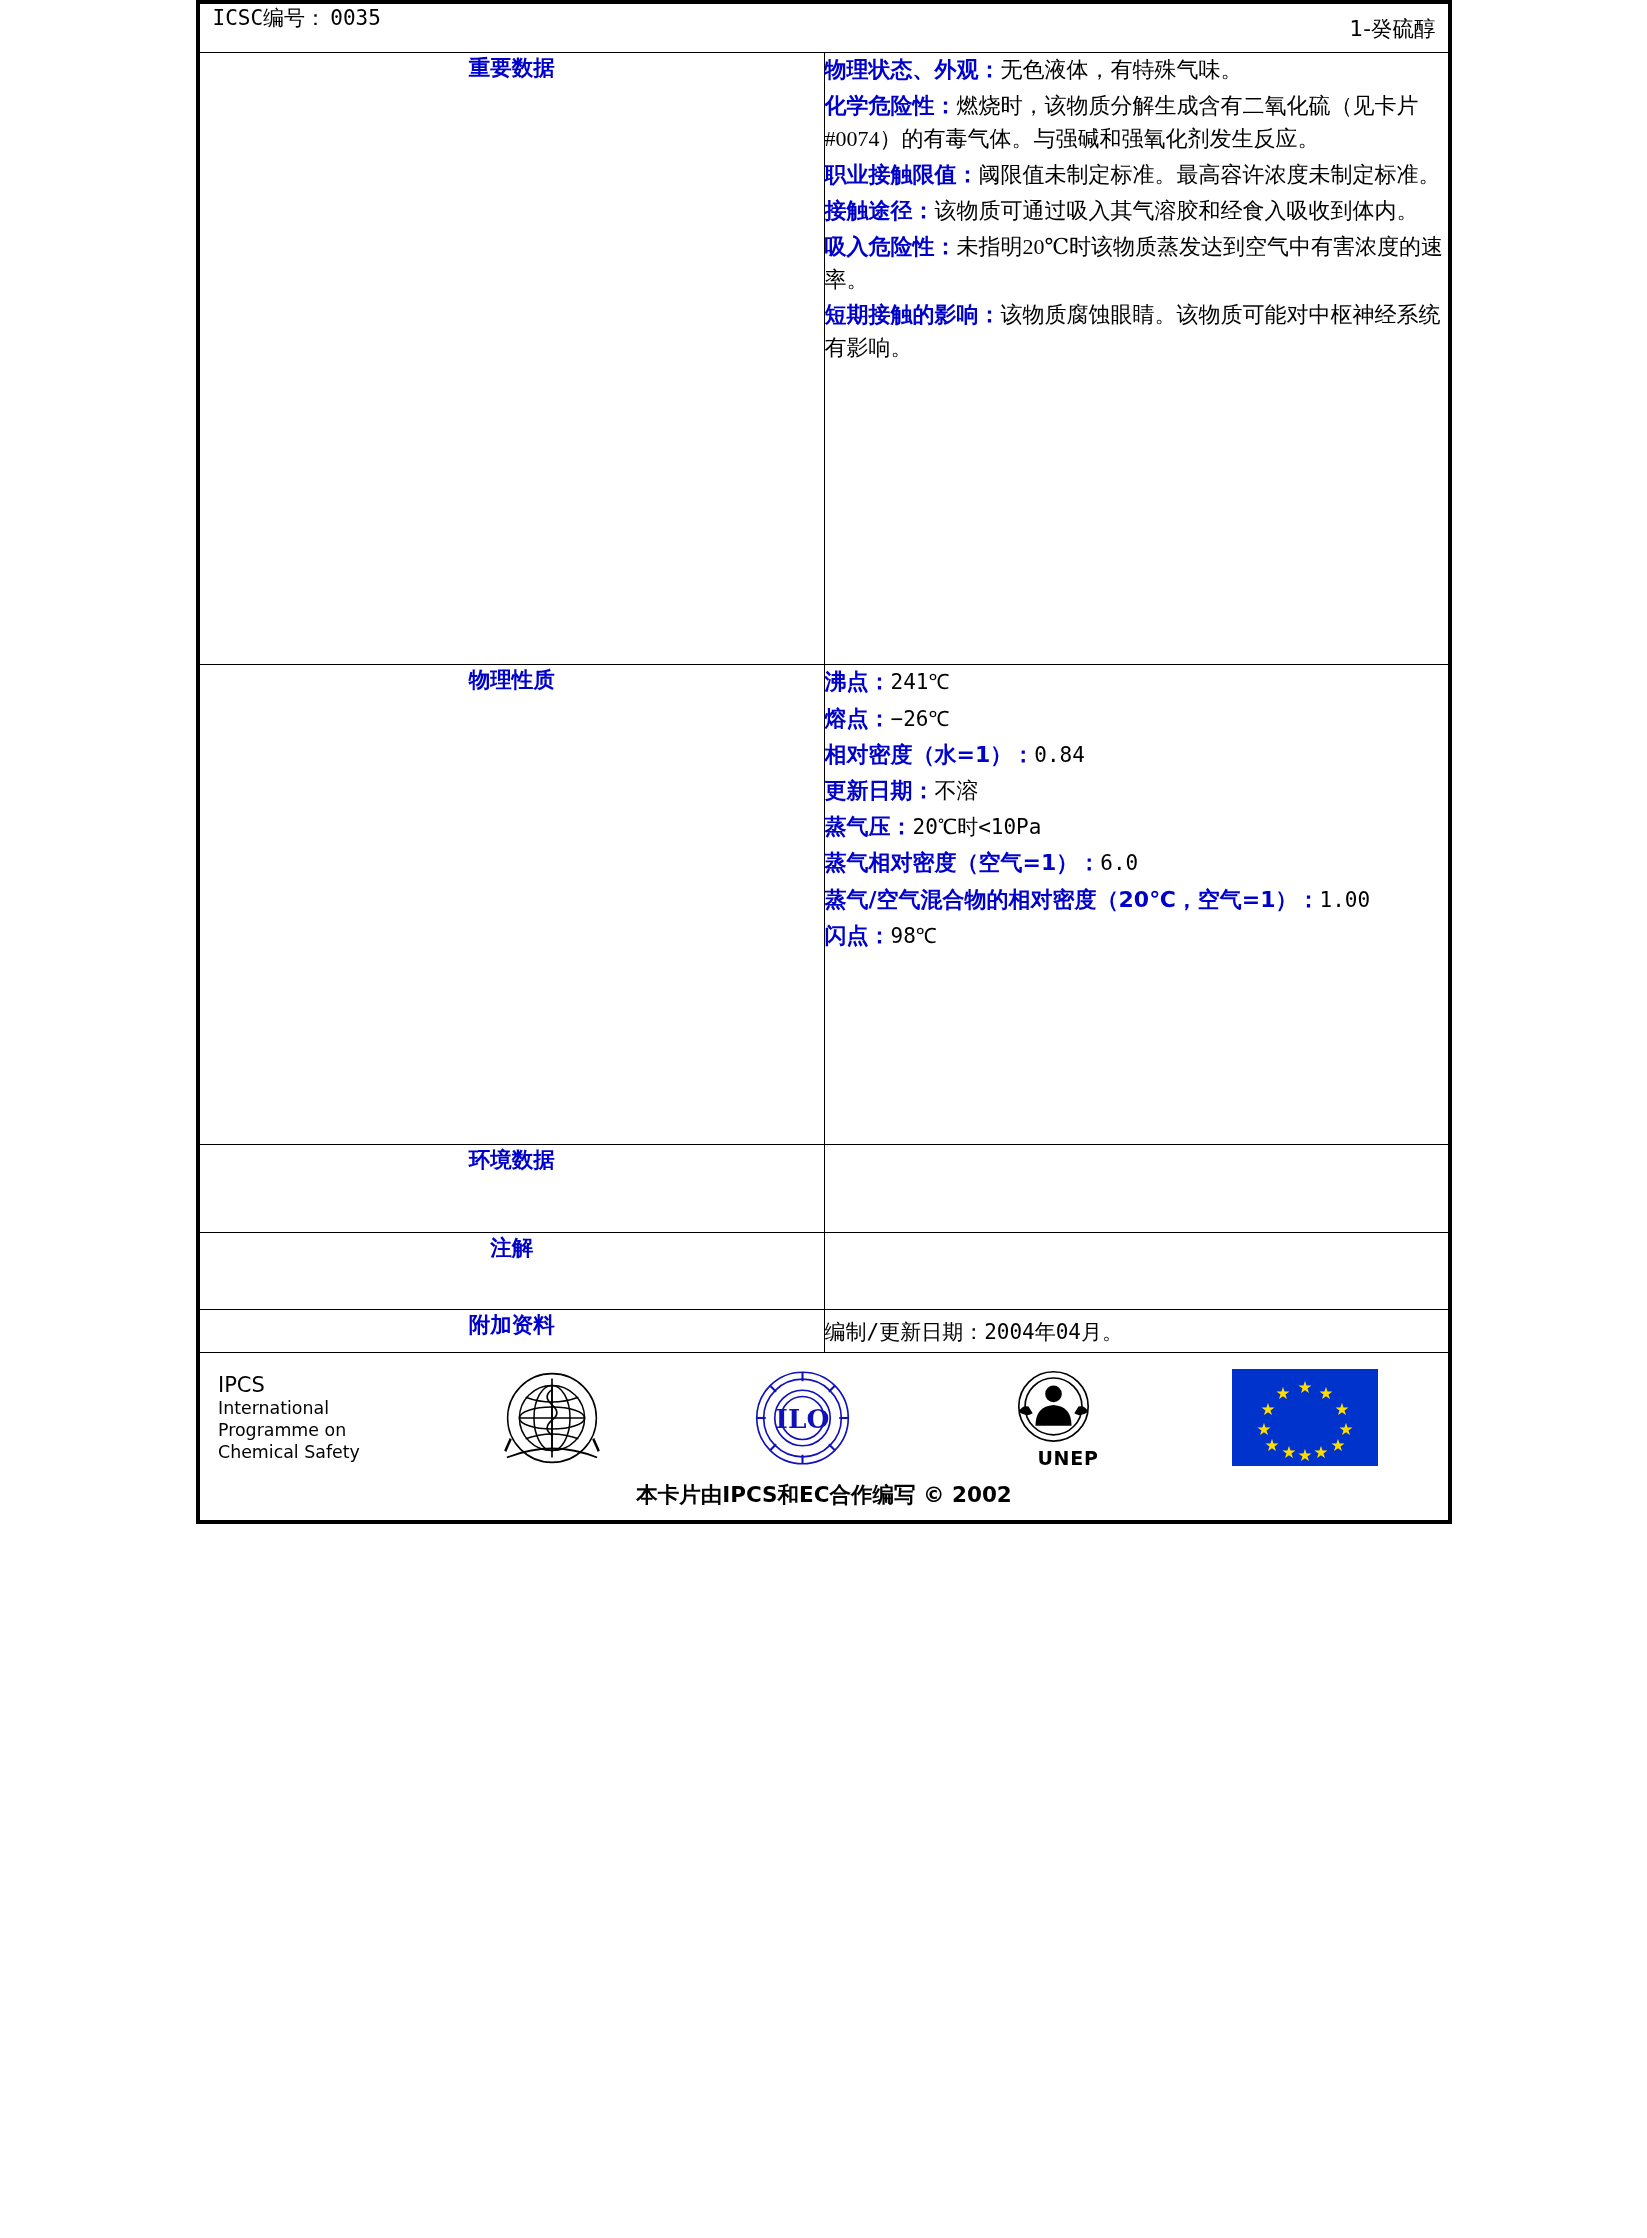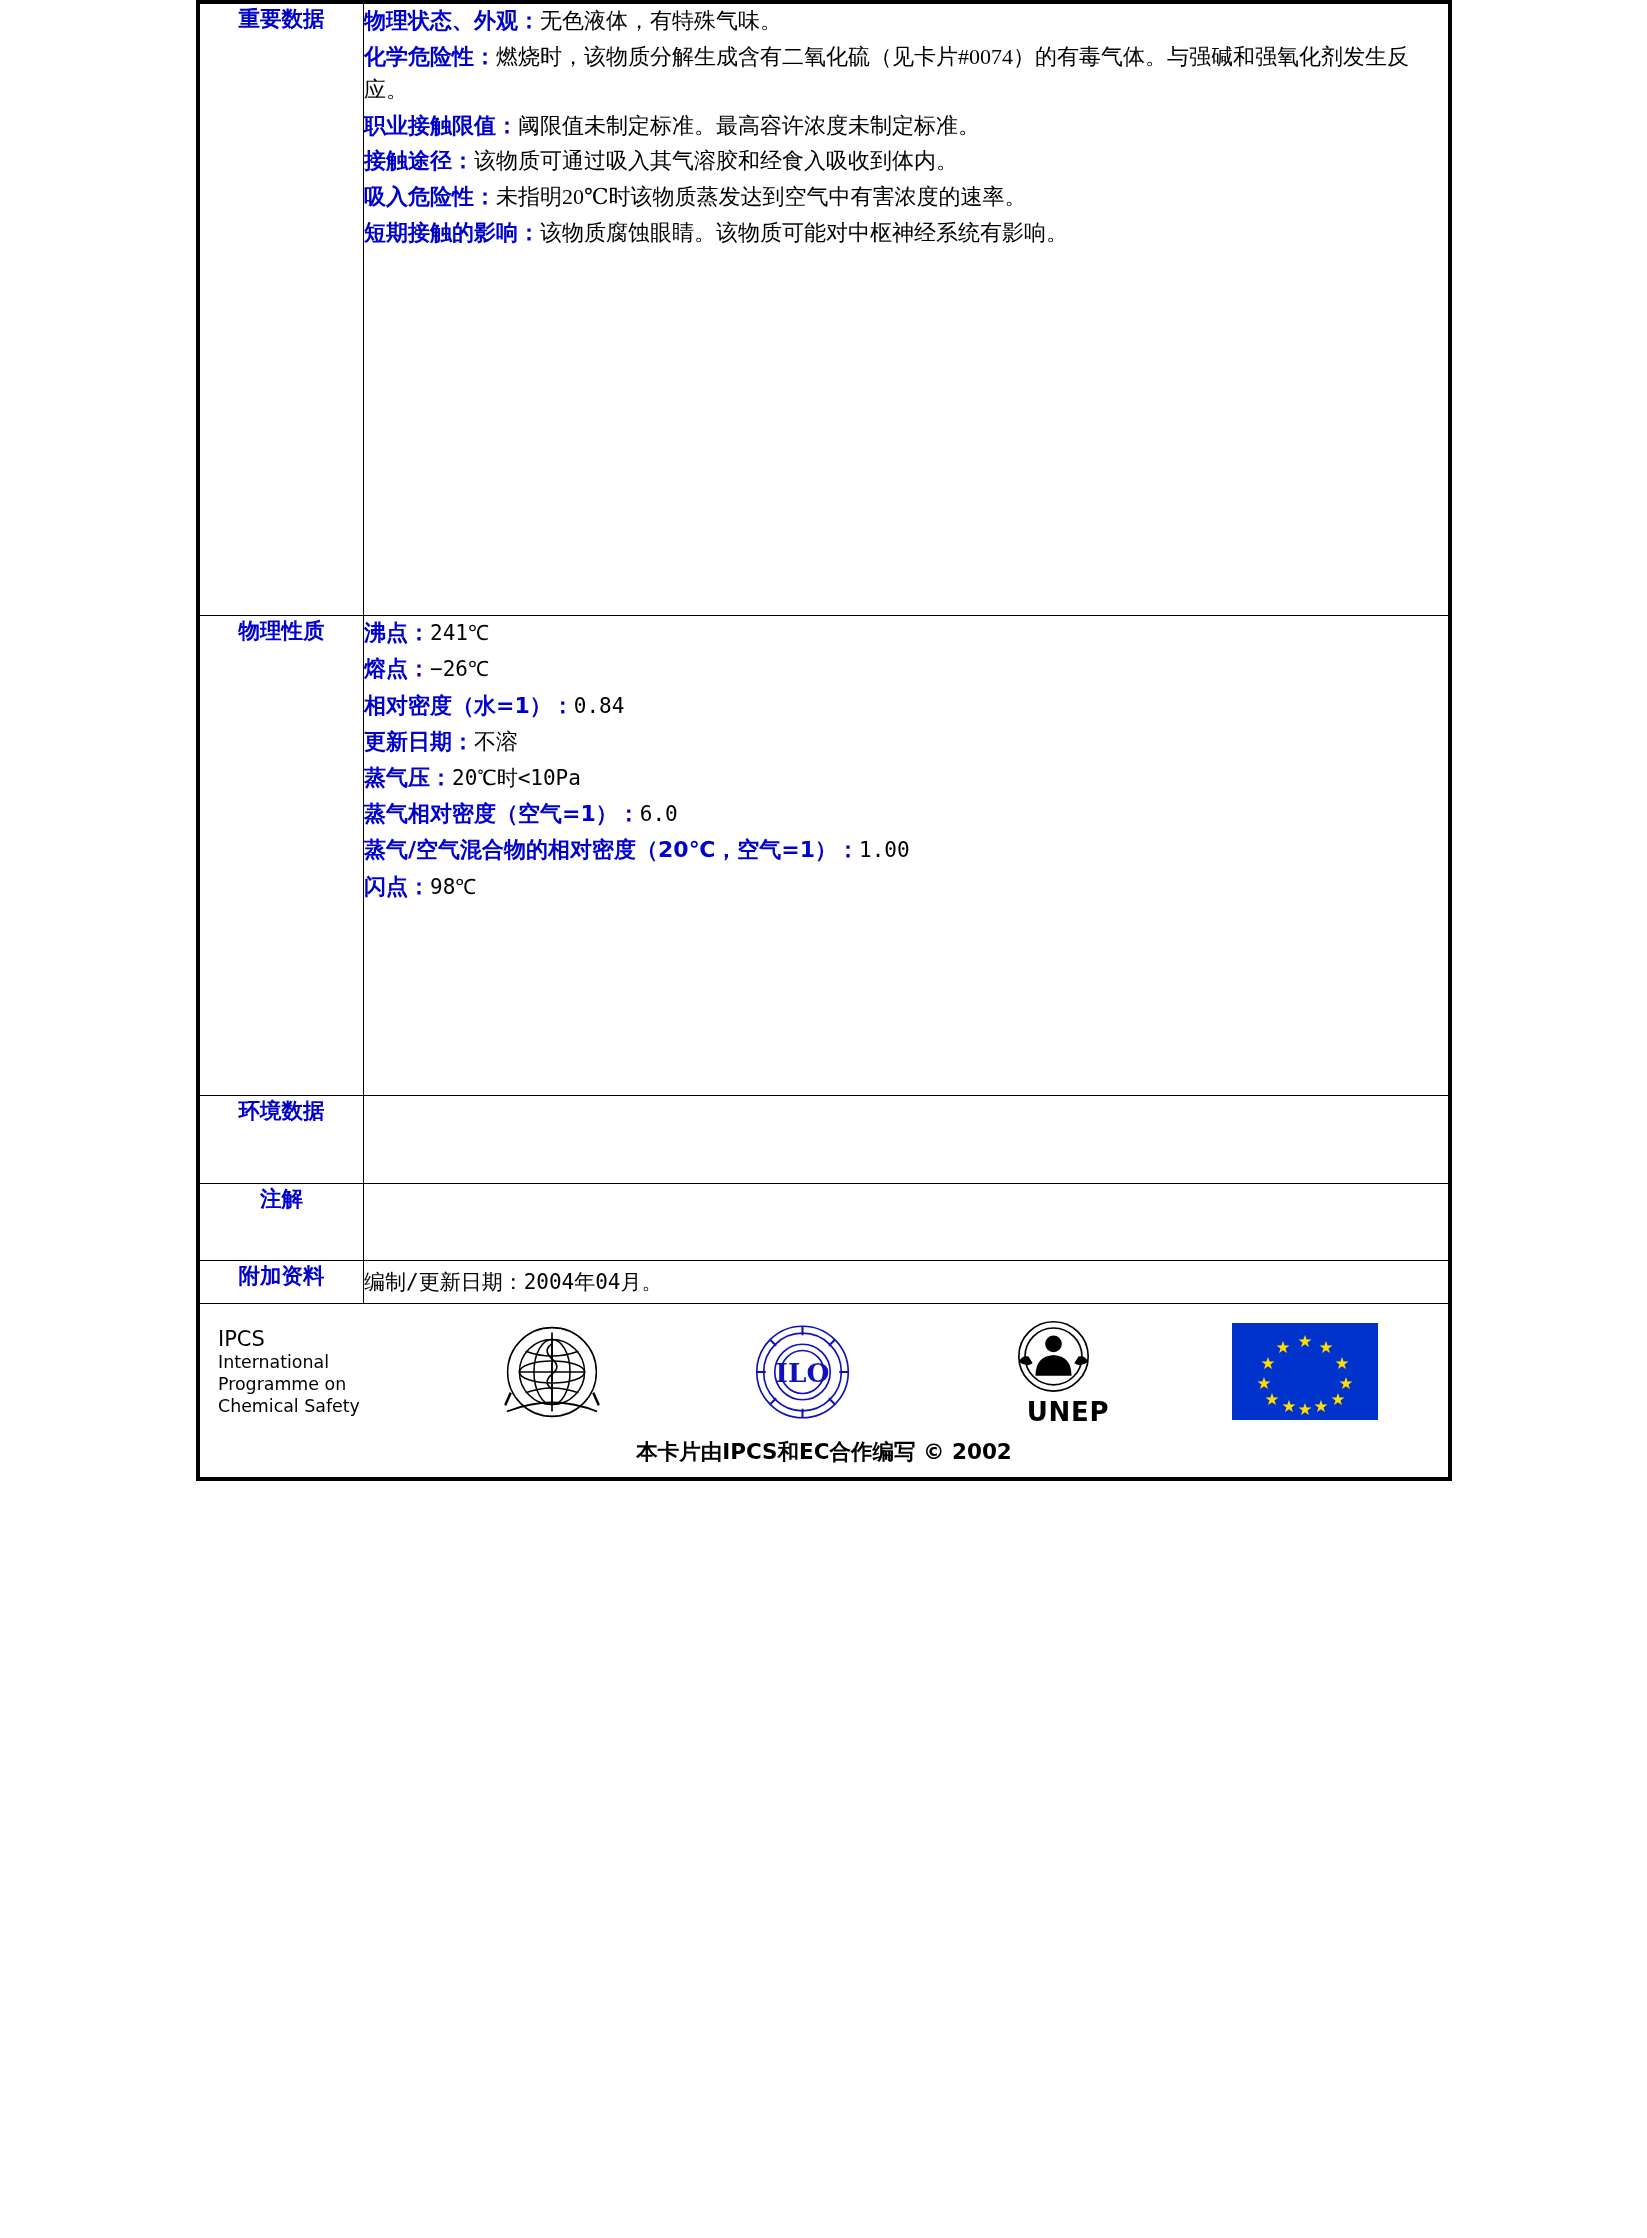--- a/index.html
+++ b/index.html
@@ -148,37 +148,53 @@
   }
   .eu-star {
     position: absolute;
     color: #ffdd00;
     font-size: 16.7px;
     line-height: 16.7px;
   }
   .unep-label {
     font-family: "DejaVu Sans", "Liberation Sans", sans-serif;
     font-weight: bold;
-    font-size: 26px;
+    font-size: 19px;
     letter-spacing: 0.7px;
     text-align: center;
     margin-top: -4.2px;
     margin-left: 29px;
   }
 </style>
 </head>
 <body>
 
 <div class="page">
 
 
   <div class="card">
     <table class="main">
 
       <tbody>
+          <tr>
+        <td colspan="2" style="padding:0;border:1.4px solid #000;">
+          <table style="width:100%;border-collapse:collapse;table-layout:fixed;">
+            <tbody>
+                  <tr>
+              <td style="border:none;width:50%;">
+                <span class="hdr-left">ICSC编号：</span><span class="hdr-left" style="padding-left:0;">0035</span>
+              </td>
+              <td style="border:none;width:50%;">
+                <div class="hdr-right">1-癸硫醇</div>
+              </td>
+            </tr>
+          </tbody>
+              </table>
+        </td>
+      </tr>
 
       <tr class="row-important">
         <td class="label-cell">重要数据</td>
         <td class="body-cell">
           <p class="kv"><span class="k">物理状态、外观：</span><span class="v">无色液体，有特殊气味。</span></p>
           <p class="kv"><span class="k">化学危险性：</span><span class="v">燃烧时，该物质分解生成含有二氧化硫（见卡片#0074）的有毒气体。与强碱和强氧化剂发生反应。</span></p>
           <p class="kv"><span class="k">职业接触限值：</span><span class="v">阈限值未制定标准。最高容许浓度未制定标准。</span></p>
           <p class="kv"><span class="k">接触途径：</span><span class="v">该物质可通过吸入其气溶胶和经食入吸收到体内。</span></p>
           <p class="kv"><span class="k">吸入危险性：</span><span class="v">未指明20℃时该物质蒸发达到空气中有害浓度的速率。</span></p>
           <p class="kv"><span class="k">短期接触的影响：</span><span class="v">该物质腐蚀眼睛。该物质可能对中枢神经系统有影响。</span></p>

